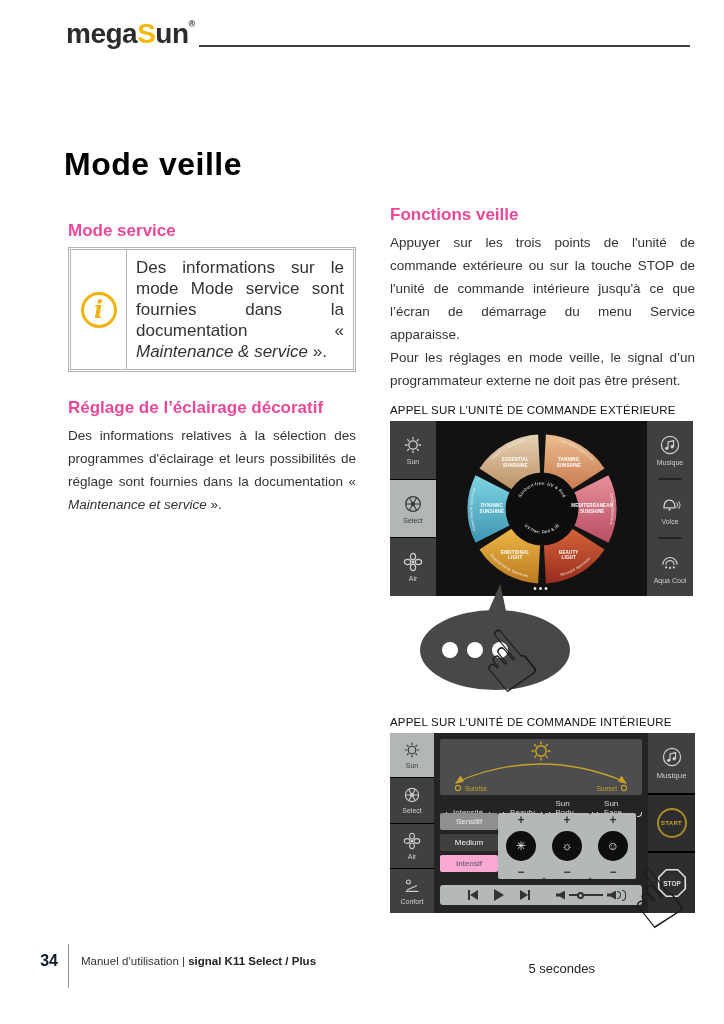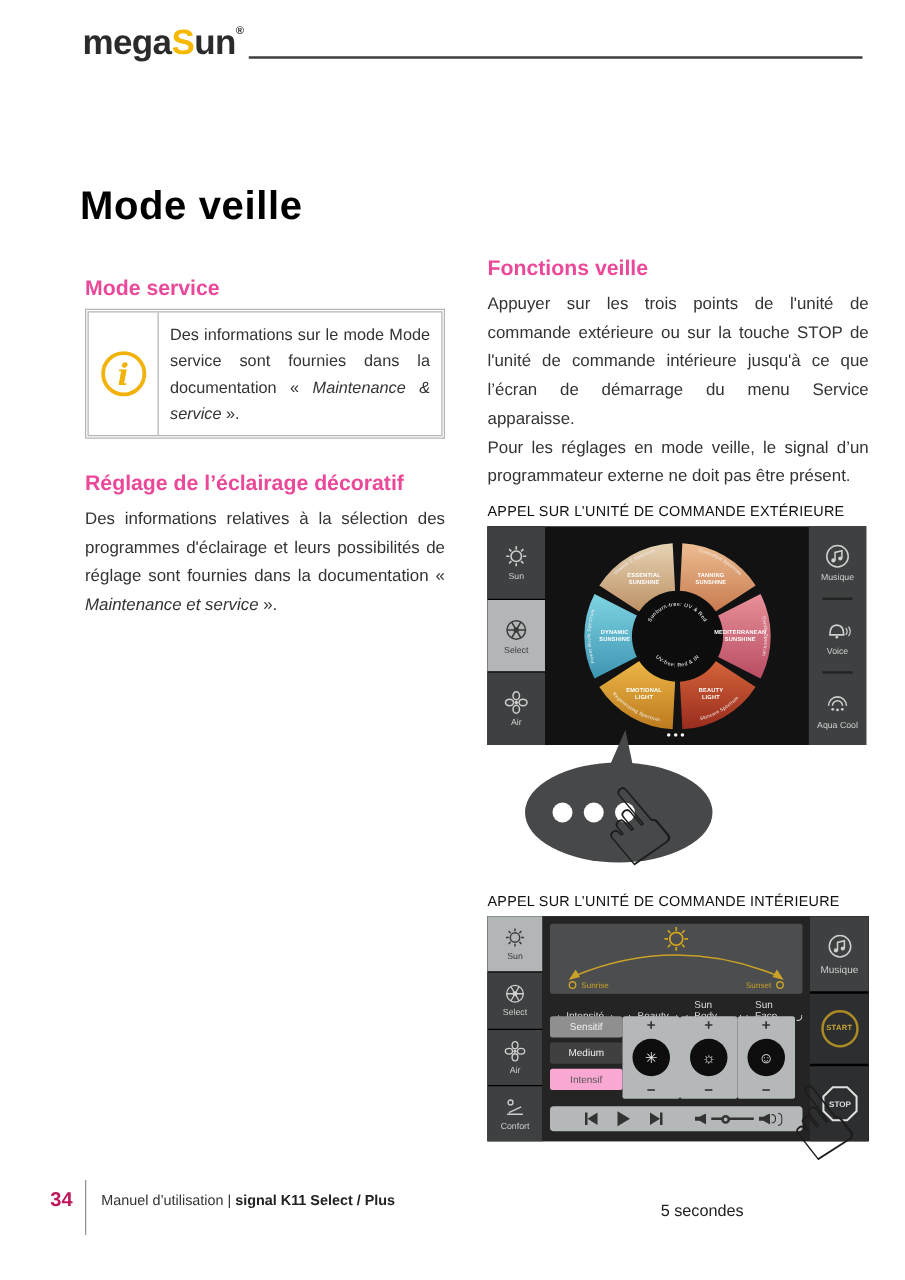--- a/index.html
+++ b/index.html
@@ -20,21 +20,21 @@
   .col-right { position:absolute; left:390px; top:205px; width:305px; }
 
   .body-text { font-size:13.5px; line-height:23px; color:#333; text-align:justify; }
   .red-h { font-size:17px; font-weight:bold; color:#ec4899; margin-bottom:6px; }
   .it { font-style:italic; }
 
   .info-box { display:flex; border:3px double #b5b5b5; margin-top:6px; }
   .info-icon-cell { width:56px; display:flex; align-items:center; justify-content:center; border-right:1px solid #b5b5b5; }
   .info-i { width:36px; height:36px; border:3px solid #f2b20a; border-radius:50%; display:flex; align-items:center; justify-content:center;
             color:#f2b20a; font-family:"DejaVu Serif", serif; font-weight:bold; font-style:italic; font-size:24px; }
-  .info-text { flex:1; padding:7px 9px; font-size:13px; line-height:21px; color:#333; text-align:justify; }
+  .info-text { flex:1; padding:7px 9px; font-size:17px; line-height:21px; color:#333; text-align:justify; }
 
   .fig-caption { font-size:11.5px; color:#111; letter-spacing:0.2px; white-space:nowrap; margin:8px 0 5px 0; }
 
   
   .ext-unit { position:relative; width:303px; height:175px; background:#121212; }
   .ext-left { position:absolute; left:0; top:0; width:46px; height:175px; display:flex; flex-direction:column; gap:1px; background:#000; }
   .tile { flex:1; background:#3e4041; color:#cfcfcf; display:flex; flex-direction:column; align-items:center; justify-content:center; gap:3px; }
   .tile.active { background:#b2b6b7; color:#3a3a3a; }
   .tile-label { font-size:7px; }
   .ext-right { position:absolute; right:0; top:0; width:46px; height:175px; background:#3e4041; color:#cfcfcf;
@@ -90,21 +90,21 @@
   .ir-stop { height:60px; background:#2c2e2f; }
   .start-btn { width:30px; height:30px; border:2px solid #ab8a25; border-radius:50%; display:flex; align-items:center; justify-content:center;
                color:#caa637; font-size:6px; font-weight:bold; letter-spacing:0.3px; }
 
   .after-int { position:relative; height:60px; z-index:5; }
   .five-sec { position:absolute; right:100px; top:12px; font-size:13px; color:#222;margin-top:36px; }
   .hand2 { right:18px; top:-52px; position:absolute; font-size:76px; line-height:1; color:#1c1c1c; transform:rotate(-38deg); }
 
   
   .footer { position:absolute; left:0; top:944px; width:724px; display:flex; align-items:flex-start; }
-  .pg-num { width:58px; text-align:right; font-size:16px; font-weight:bold; color:#be185d; padding-top:8px; }
+  .pg-num { width:58px; text-align:right; font-size:16px; font-weight:bold; color:#0f172a; padding-top:8px; }
   .foot-rule { width:1px; height:44px; background:#8f9396; margin-left:10px; }
   .foot-text { font-size:11.5px; color:#333; padding-top:11px; margin-left:12px; }
   .foot-text b { color:#222; }
 
   svg text { font-family:"Liberation Sans", sans-serif; }
   .wtitle { font-size:5.6px; font-weight:bold; fill:#fff; text-anchor:middle; letter-spacing:0.2px; }
   .warc { font-size:4.6px; fill:#f0f0f0; letter-spacing:0.3px; }
   .wcenter { font-size:5.2px; fill:#fff; letter-spacing:0.4px; }
   .icon20 { display:block; }
 </style>

